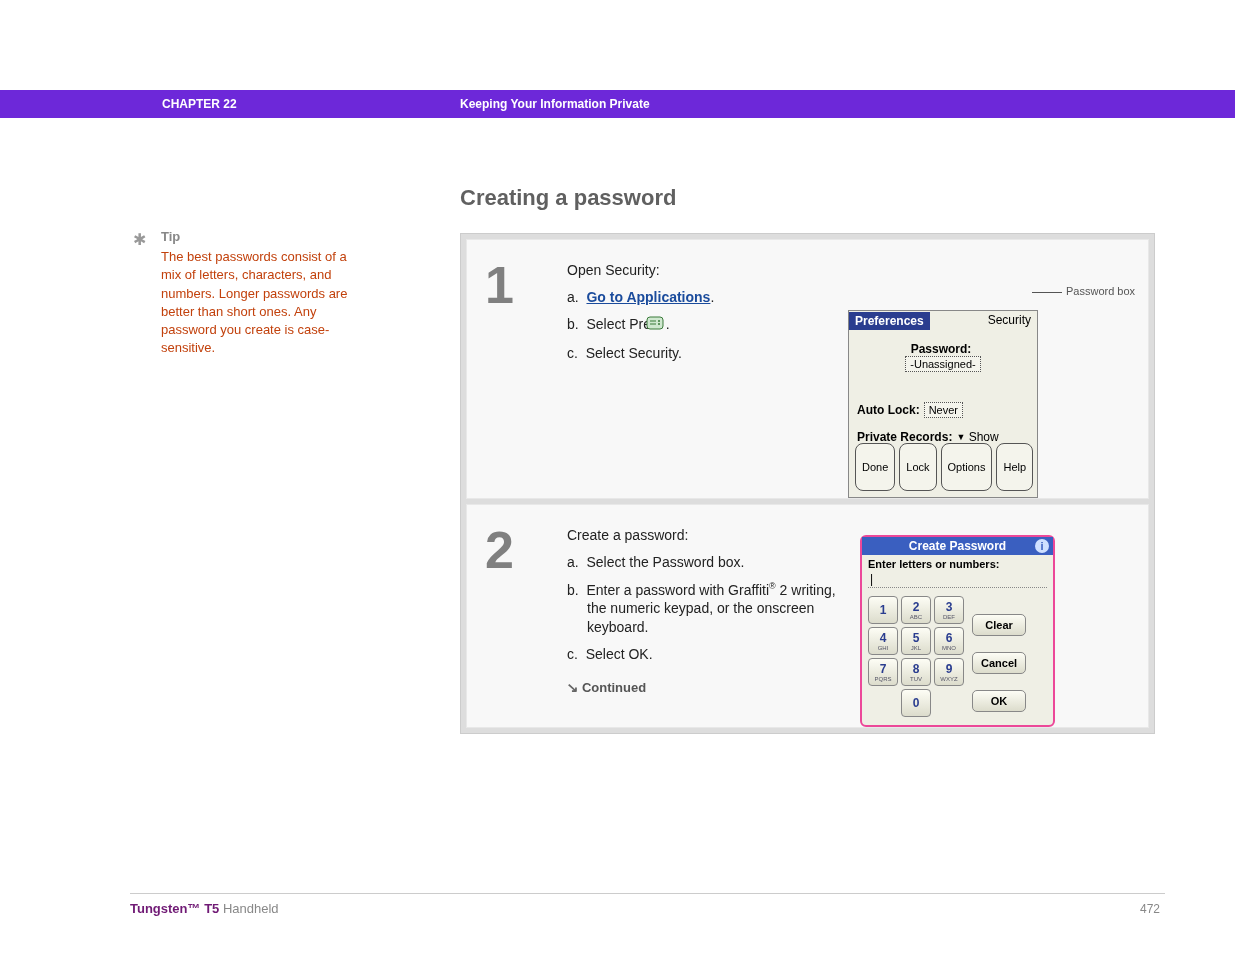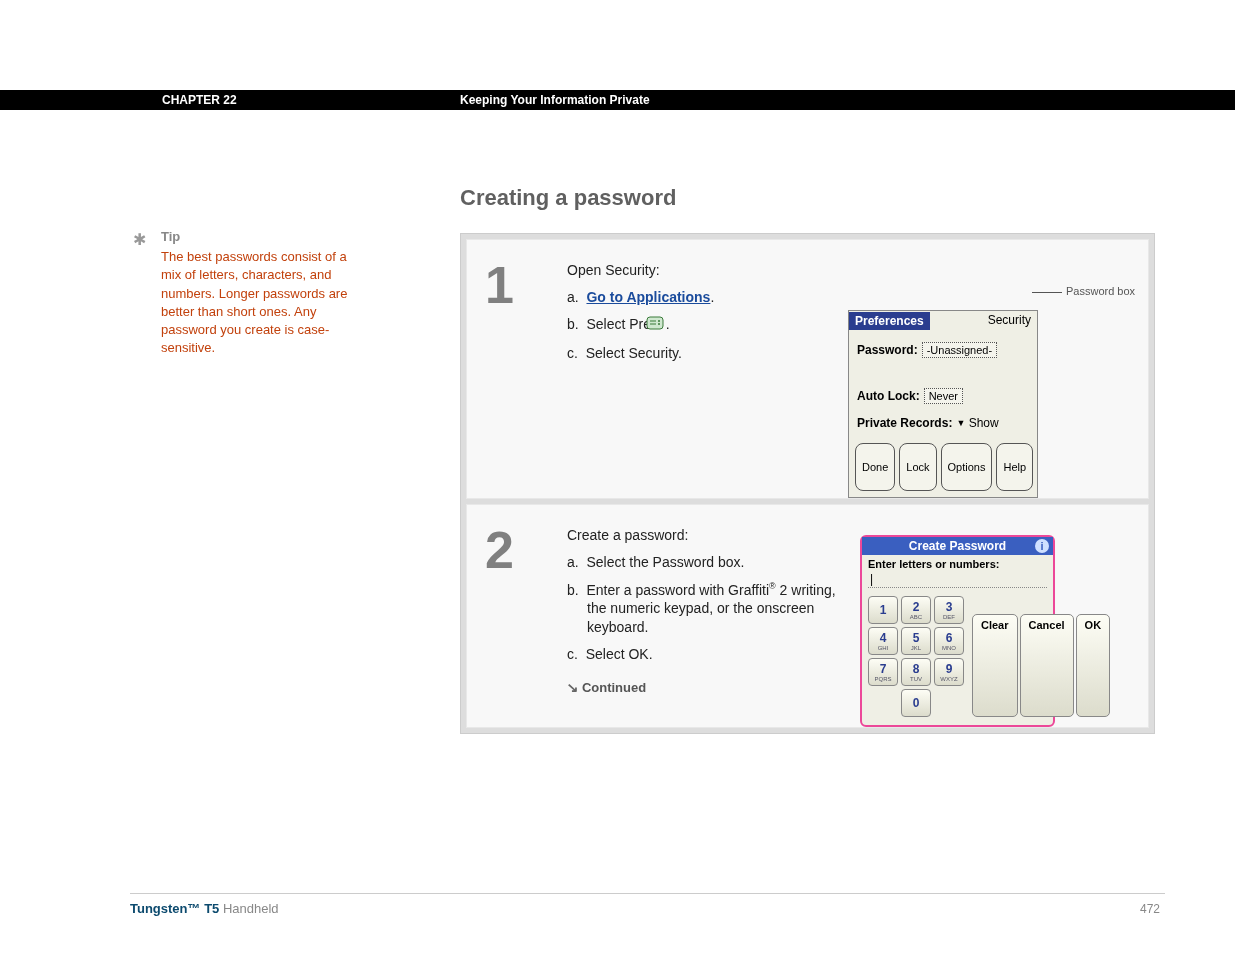--- a/index.html
+++ b/index.html
@@ -3,22 +3,22 @@
 <meta charset="utf-8">
 <style>
   * { box-sizing: border-box; margin: 0; padding: 0; }
   body { font-family: Arial, Helvetica, sans-serif; background: #fff; width: 1235px; height: 954px; position: relative; }
   
   .header-bar {
     position: absolute;
     top: 90px;
     left: 0;
     right: 0;
-    height: 20px;
-    background: #000000;
+    height: 28px;
+    background: #6d28d9;
     color: #fff;
     display: flex;
     align-items: center;
   }
   .header-chapter {
     position: absolute;
     left: 162px;
     font-weight: bold;
     font-size: 12px;
   }
@@ -245,22 +245,22 @@
     flex-direction: column;
     justify-content: center;
     line-height: 1;
     color: #2a3d8f;
     cursor: pointer;
   }
   .key .sub { font-size: 6px; font-weight: normal; color: #556; margin-top: 1px; }
   .key.zero { grid-column: 2; }
   .sidebtns {
     display: flex;
-    flex-direction: row;
-    gap: 2px;
+    flex-direction: column;
+    gap: 16px;
     margin-top: 18px;
   }
   .sbtn {
     border: 1px solid #888;
     border-radius: 5px;
     background: linear-gradient(#fdfdf5, #dcdccc);
     font-size: 11px;
     font-weight: bold;
     padding: 4px 8px;
     text-align: center;
@@ -295,21 +295,21 @@
     height: 1px;
     background: #ccc;
   }
   .footer-left {
     position: absolute;
     left: 130px;
     bottom: 38px;
     font-size: 13px;
     color: #888;
   }
-  .footer-left .prod { font-weight: bold; color: #0c4a6e; }
+  .footer-left .prod { font-weight: bold; color: #701a75; }
   .footer-right {
     position: absolute;
     right: 75px;
     bottom: 38px;
     font-size: 12px;
     color: #888;
   }
 </style>
 </head>
 <body>
@@ -348,21 +348,21 @@
         </li>
         <li>
           <span>c.</span>&nbsp;&nbsp;<span>Select Security.</span>
         </li>
       </ul>
     </div>
     <div class="step-img-col">
       <div class="prefs-box">
         <span class="prefs-title">Preferences</span>
         <span class="prefs-sec">Security</span>
-        <div class="prefs-row" style="margin-top:6px;">
+        <div class="prefs-row" style="margin-top:6px;flex-direction:column;">
           <span class="lbl">Password:</span>
           <span class="dotted-box">-Unassigned-</span>
         </div>
         <div class="prefs-row" style="margin-top:18px;align-items:center;">
           <span class="lbl">Auto Lock:</span>
           <span class="dotted-box">Never</span>
         </div>
         <div class="prefs-row">
           <span class="lbl">Private Records:</span>
           <span class="dropdown-arrow">▼</span>&nbsp;<span>Show</span>

